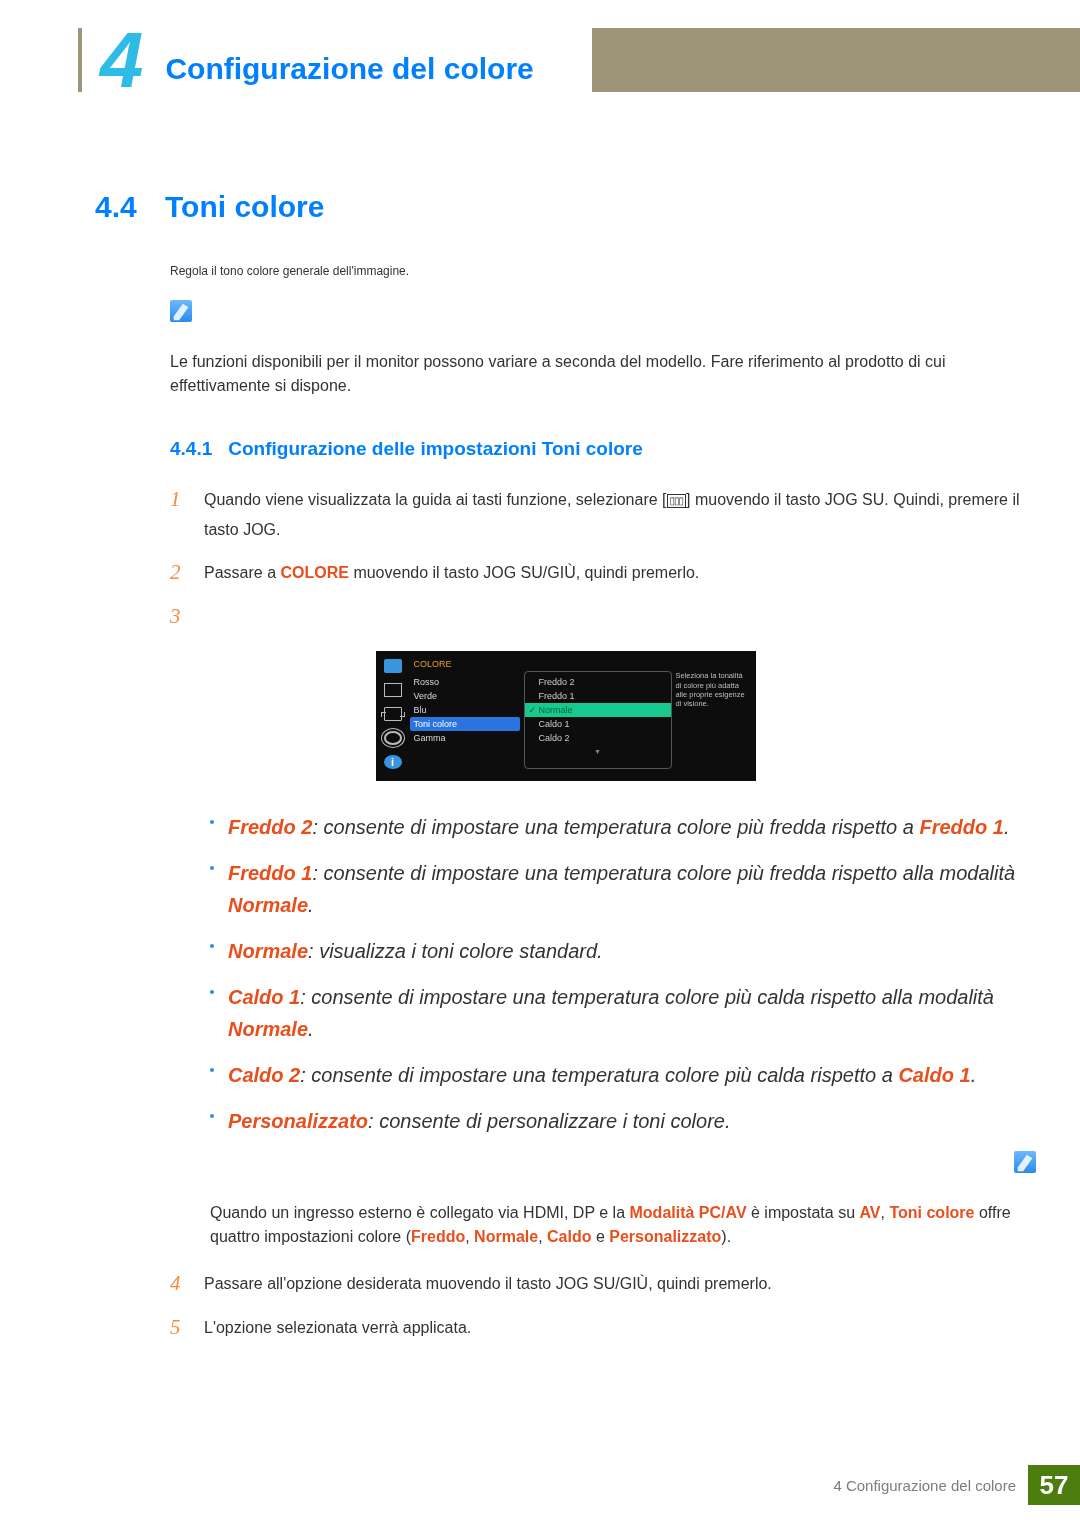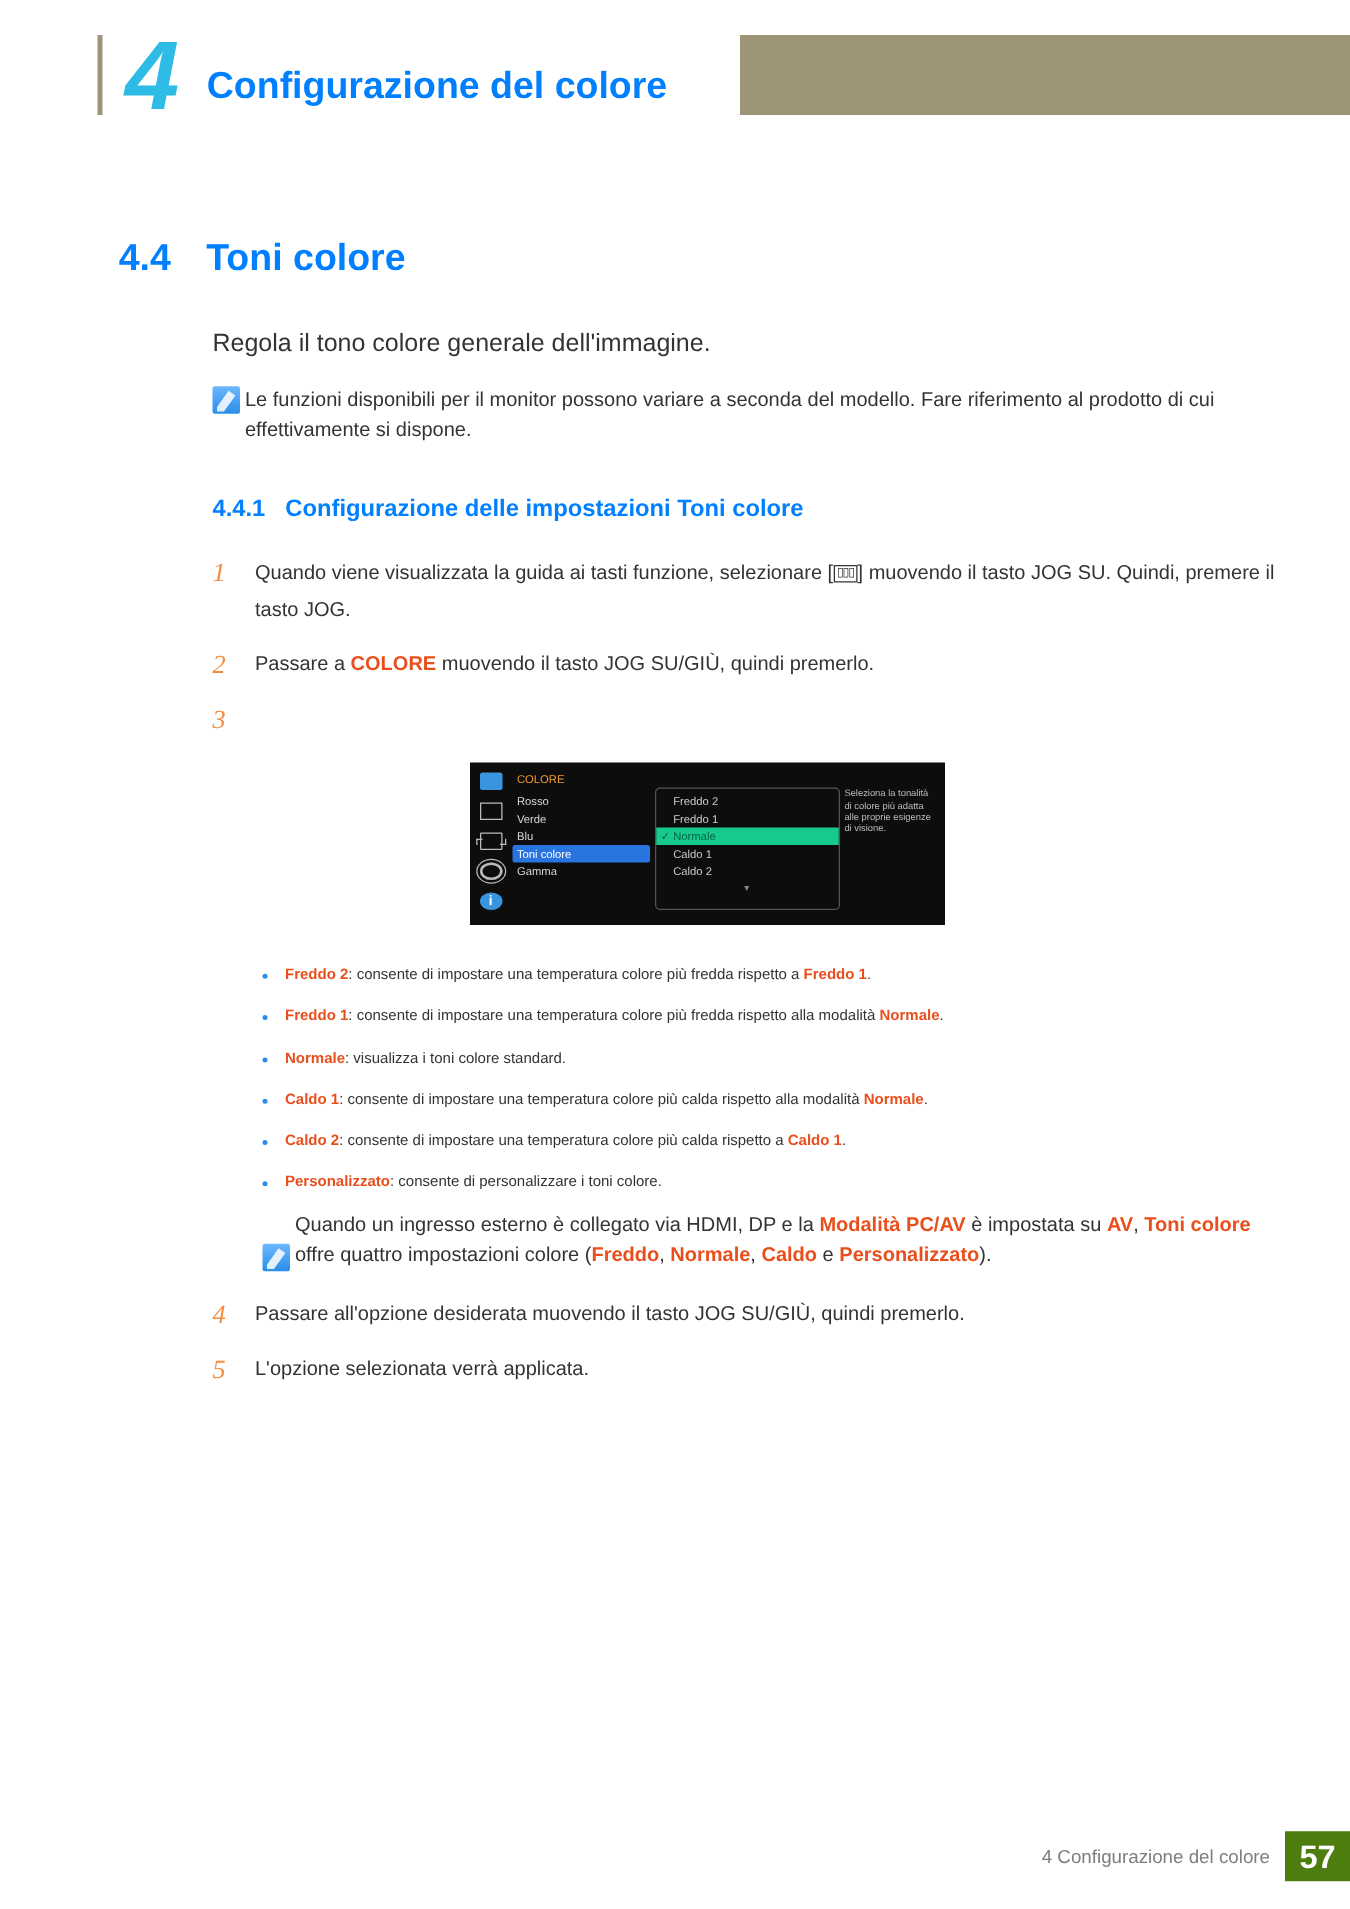--- a/index.html
+++ b/index.html
@@ -55,27 +55,28 @@
     font-size: 30px;
     color: #0080ff;
     font-weight: bold;
     margin-top: 10px;
     margin-bottom: 40px;
   }
   .h2 .num { display:inline-block; width: 70px; }
   .intro {
     margin-left: 75px;
     margin-bottom: 22px;
-    font-size: 20px;
+    font-size: 12px;
   }
   .note-block {
     margin-left: 75px;
     display: flex;
-    gap: 4px;
+    gap: 28px;
     margin-bottom: 40px;
+    flex-direction: column;
   }
   .note-icon {
     width: 22px; height: 22px; flex-shrink: 0;
     background: linear-gradient(#6db8ff,#2a8de8);
     border-radius: 2px;
     position: relative;
   }
   .note-icon::after {
     content:""; position:absolute; inset:5px;
     border:2px solid #fff; border-left:none; border-top:none;
@@ -150,23 +151,24 @@
   .osd-opt { padding:2px 14px; font-size:9px; color:#ccc; position:relative; }
   .osd-opt.sel { background:#17c98f; color:#064; }
   .osd-opt.sel::before { content:"✓"; position:absolute; left:4px; }
   .osd-opt.arrow-down::after { content:"▾"; display:block; text-align:center; color:#888; font-size:8px;}
   .osd-help { width:72px; font-size:7.5px; color:#bdbdbd; padding-top: 14px; line-height:1.25; }
 
   .bullet-list { margin-left:115px; margin-bottom:20px; }
   .bullet {
     position: relative;
     padding-left: 18px;
-    font-size: 12px;
+    font-size: 20px;
     line-height: 1.6;
     margin-bottom: 14px;
+    font-style: italic;
   }
   .bullet::before {
     content:"";
     position:absolute; left:0; top:9px;
     width:4px; height:4px; border-radius:50%;
     background:#2a8de8;
   }
 
   .footer {
     position: absolute;

